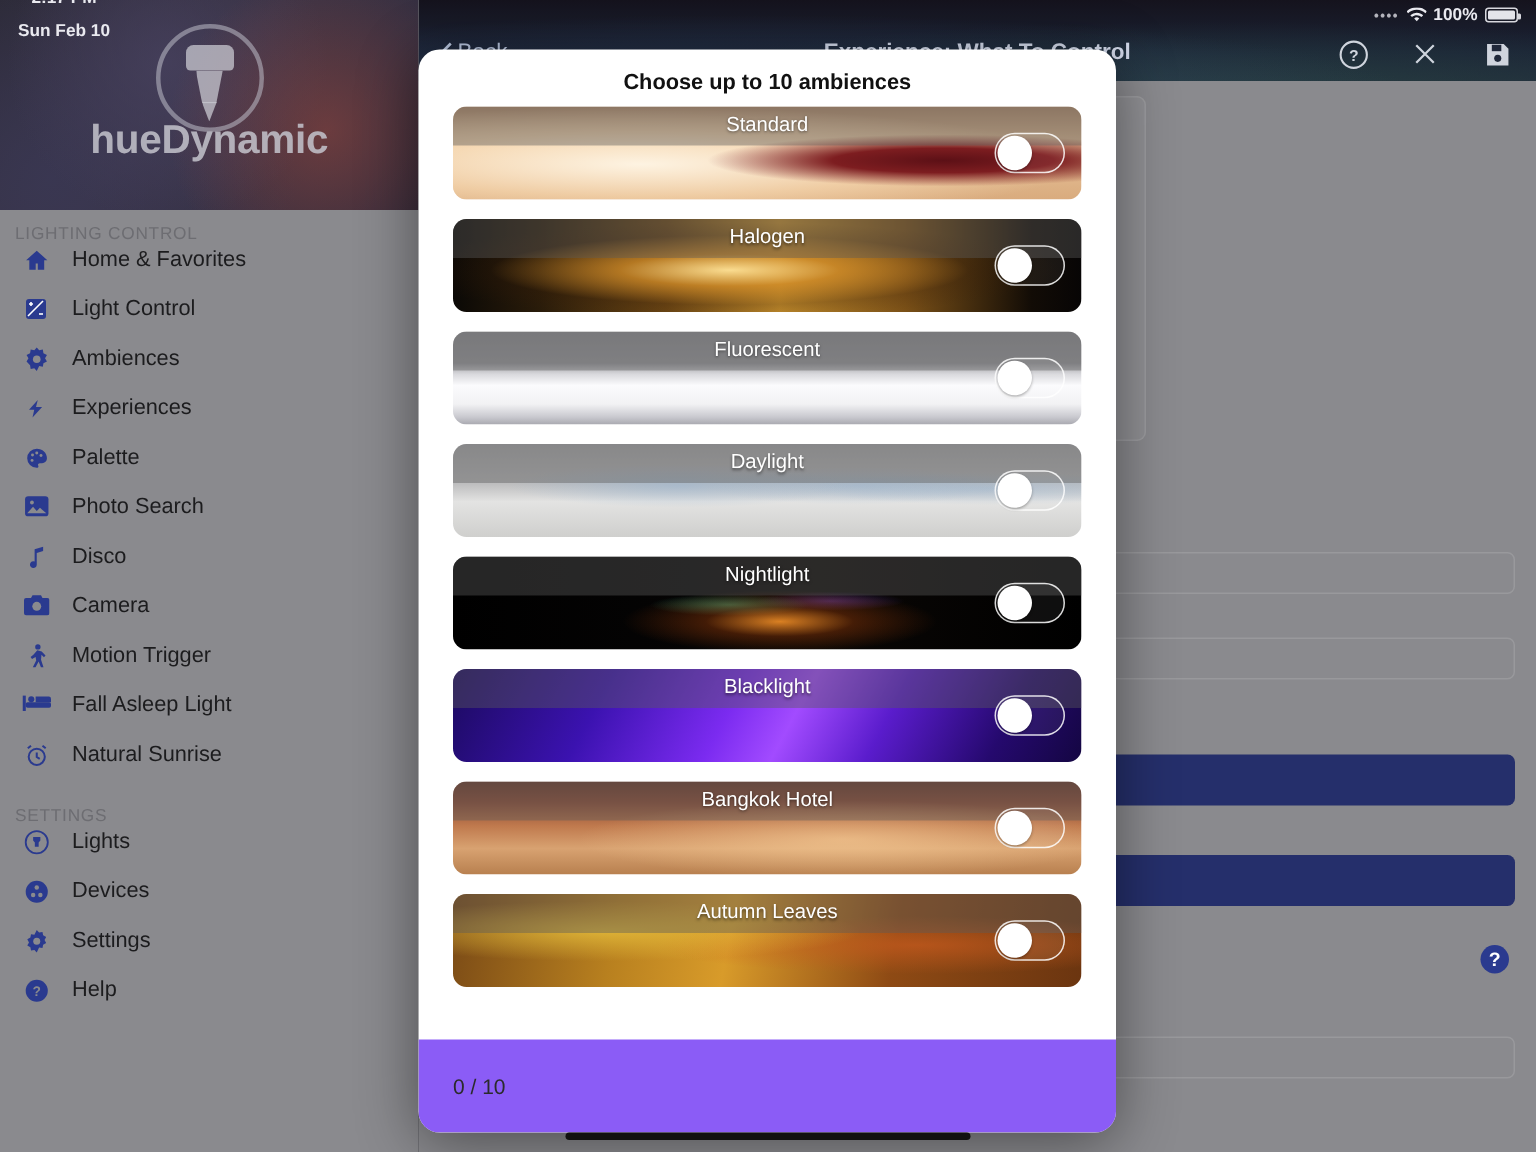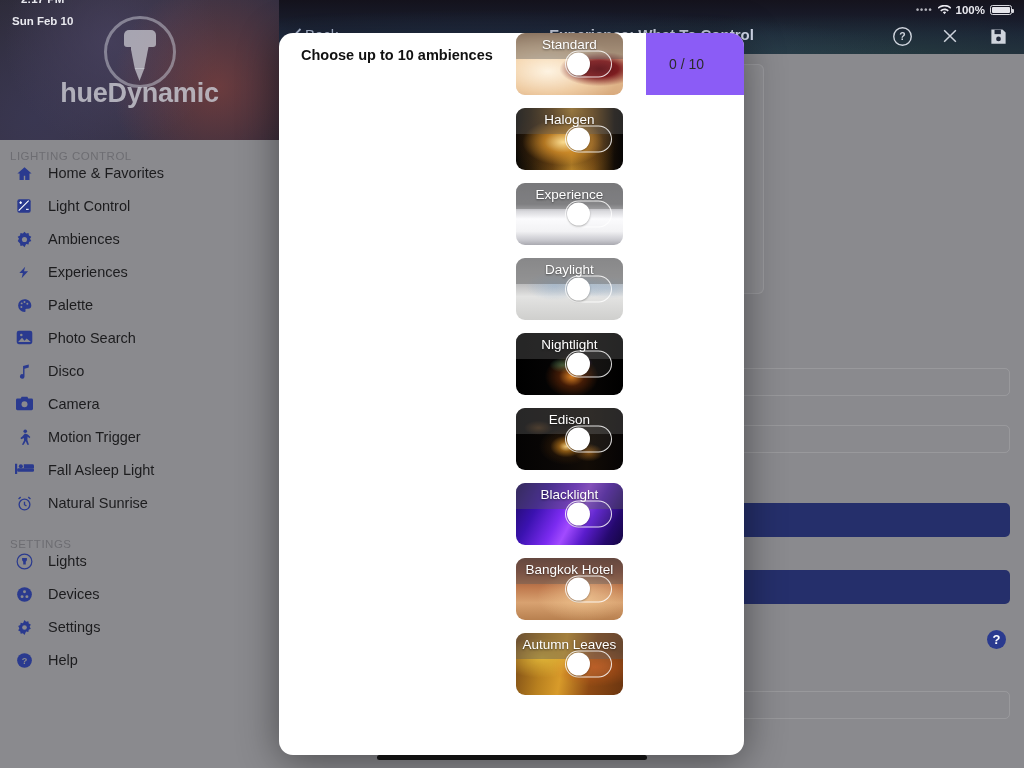--- a/index.html
+++ b/index.html
@@ -179,21 +179,21 @@
     background: rgba(0,0,0,0.0);
   }
   .modal {
     position: absolute; left: 279px; top: 33px;
     width: 465px; height: 722px;
     background: #ffffff;
     border-radius: 14px;
     box-shadow: 0 6px 40px rgba(0,0,0,.45);
     z-index: 20;
     overflow: hidden;
-    display: flex; flex-direction: row; padding-left: 22px;
+    display: flex; flex-direction: column;
   }
   .modal-title {
     text-align: center;
     font-size: 14.5px; font-weight: bold; color: #111;
     padding: 14px 0 8px 0;
   }
   .modal-list {
     flex: 1;
     overflow: hidden;
     padding: 0 23px;
@@ -570,21 +570,21 @@
         <div class="amb-scrim"></div>
         <div class="amb-name">Halogen</div>
         <div class="amb-toggle">
             <span class="knob"></span>
           </div>
       </div>
 
       <div class="amb-row">
         <div class="amb-art art-fluorescent"></div>
         <div class="amb-scrim"></div>
-        <div class="amb-name">Experience</div>
+        <div class="amb-name">Fluorescent</div>
         <div class="amb-toggle">
             <span class="knob"></span>
           </div>
       </div>
 
       <div class="amb-row">
         <div class="amb-art art-daylight"></div>
         <div class="amb-scrim"></div>
         <div class="amb-name">Daylight</div>
         <div class="amb-toggle">
@@ -594,28 +594,20 @@
 
       <div class="amb-row">
         <div class="amb-art art-nightlight"></div>
         <div class="amb-scrim"></div>
         <div class="amb-name">Nightlight</div>
         <div class="amb-toggle">
             <span class="knob"></span>
           </div>
       </div>
 
-      <div class="amb-row">
-        <div class="amb-art art-edison"></div>
-        <div class="amb-scrim"></div>
-        <div class="amb-name">Edison</div>
-        <div class="amb-toggle">
-            <span class="knob"></span>
-          </div>
-      </div>
 
       <div class="amb-row">
         <div class="amb-art art-blacklight"></div>
         <div class="amb-scrim"></div>
         <div class="amb-name">Blacklight</div>
         <div class="amb-toggle">
             <span class="knob"></span>
           </div>
       </div>
 

